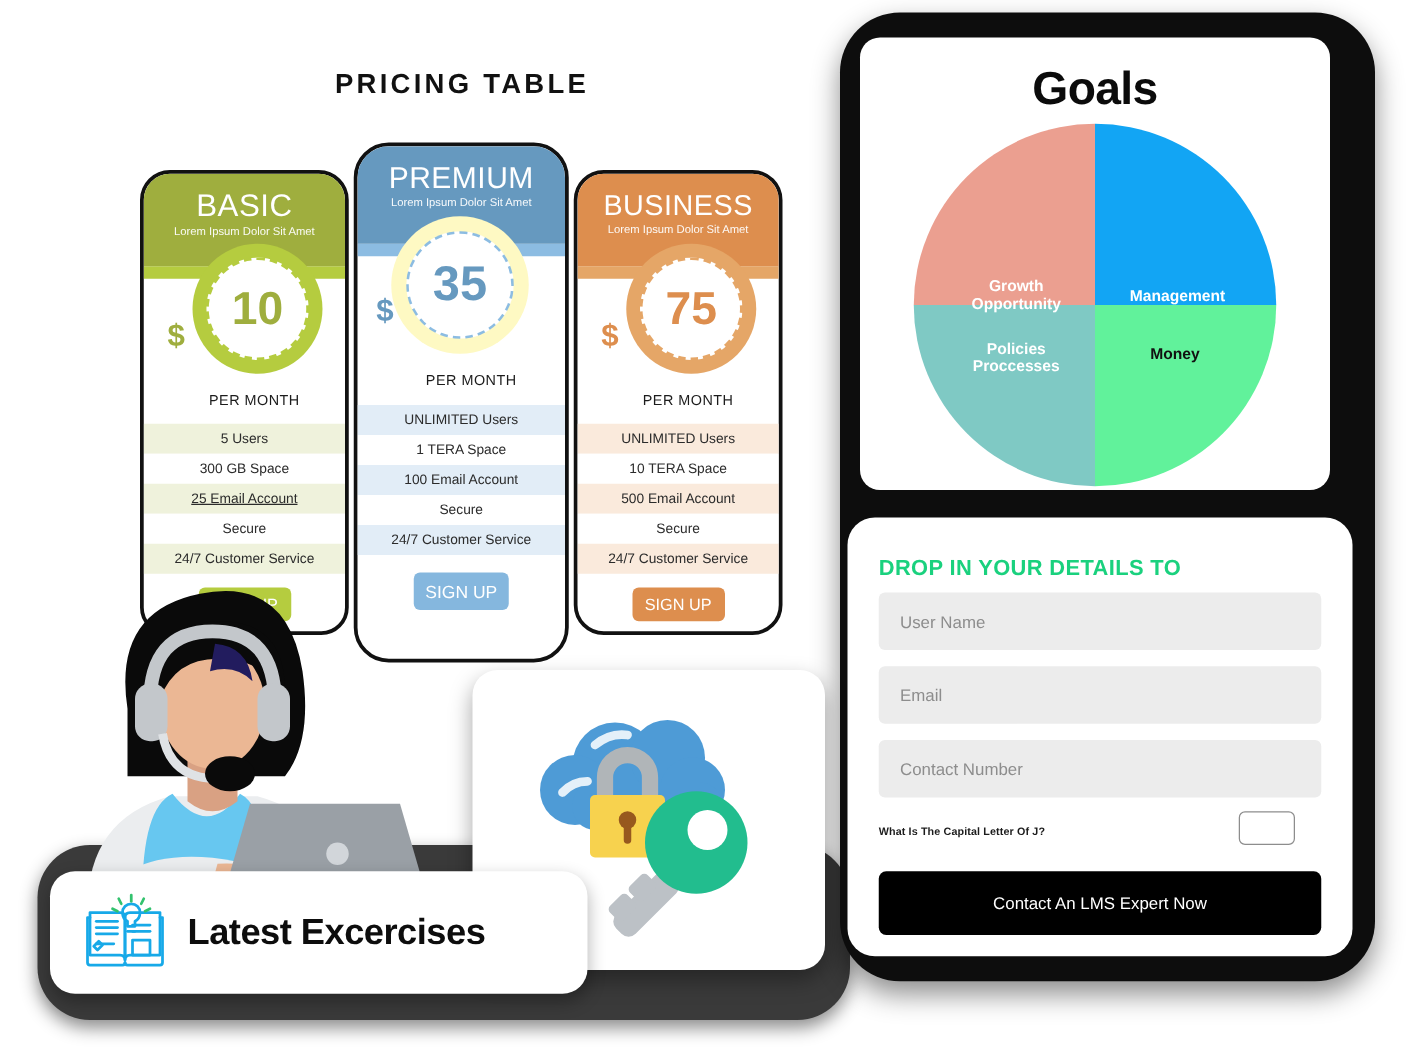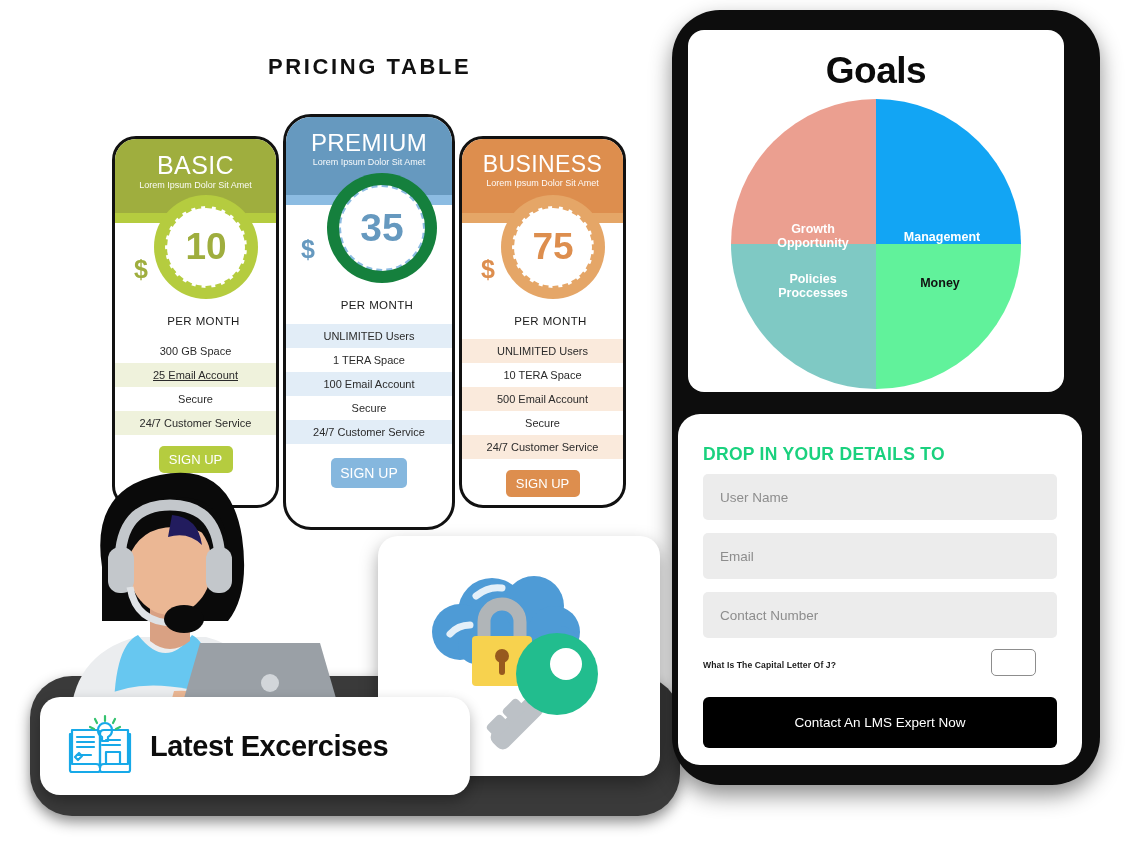--- a/index.html
+++ b/index.html
@@ -176,37 +176,38 @@
     </div>
     <div class="stripe" id="stripe0" style="background: rgb(181, 204, 63);"></div>
     <div class="price-row">
       <div class="dollar" id="dol0" style="left: 19px; top: 32px; color: rgb(159, 174, 62);">$</div>
       <div class="coin" id="coin0" style="left: 39px; top: -28px; width: 104px; height: 104px; background: rgb(181, 204, 63);">
         <div class="coin-inner" id="cin0" style="width: 78px; height: 78px; border-width: 2px; font-size: 37px; border-color: rgb(181, 204, 63); color: rgb(159, 174, 62);">10</div>
       </div>
     </div>
     <div class="permonth" style="margin-top:-4px;">PER MONTH</div>
     <div id="feats0" style="margin-top:12px;">
+        <div class="feat" style="background: rgb(239, 242, 220);">5 Users</div>
         <div class="feat" style="background: rgb(255, 255, 255);">300 GB Space</div>
         <div class="feat" style="background: rgb(239, 242, 220); text-decoration: underline;">25 Email Account</div>
         <div class="feat" style="background: rgb(255, 255, 255);">Secure</div>
         <div class="feat" style="background: rgb(239, 242, 220);">24/7 Customer Service</div>
       </div>
     <button class="signup" id="btn0" style="margin-top: 11px; width: 74px; height: 27px; font-size: 13px; background: rgb(181, 204, 63);">SIGN UP</button>
   </div>
 
   <div class="plan plan-premium">
     <div class="plan-head" id="head1" style="height: 66px; padding-top: 12px; background: rgb(102, 153, 191);">
       <div class="plan-name" id="name1" style="font-size:24px;">PREMIUM</div>
       <div class="plan-sub">Lorem Ipsum Dolor Sit Amet</div>
     </div>
     <div class="stripe" id="stripe1" style="background: rgb(140, 188, 226);"></div>
     <div class="price-row">
       <div class="dollar" id="dol1" style="left: 15px; top: 30px; color: rgb(102, 153, 191);">$</div>
-      <div class="coin" id="coin1" style="left: 41px; top: -32px; width: 110px; height: 110px; background: #15803d;">
+      <div class="coin" id="coin1" style="left: 27px; top: -32px; width: 110px; height: 110px; background: #fef9c3;">
         <div class="coin-inner" id="cin1" style="width: 82px; height: 82px; border-width: 2px; font-size: 39px; border-color: rgb(140, 188, 226); color: rgb(102, 153, 191);">35</div>
       </div>
     </div>
     <div class="permonth" style="margin-top:-2px;">PER MONTH</div>
     <div id="feats1" style="margin-top:13px;">
         <div class="feat" style="background: rgb(226, 237, 247);">UNLIMITED Users</div>
         <div class="feat" style="background: rgb(255, 255, 255);">1 TERA Space</div>
         <div class="feat" style="background: rgb(226, 237, 247);">100 Email Account</div>
         <div class="feat" style="background: rgb(255, 255, 255);">Secure</div>
         <div class="feat" style="background: rgb(226, 237, 247);">24/7 Customer Service</div>

